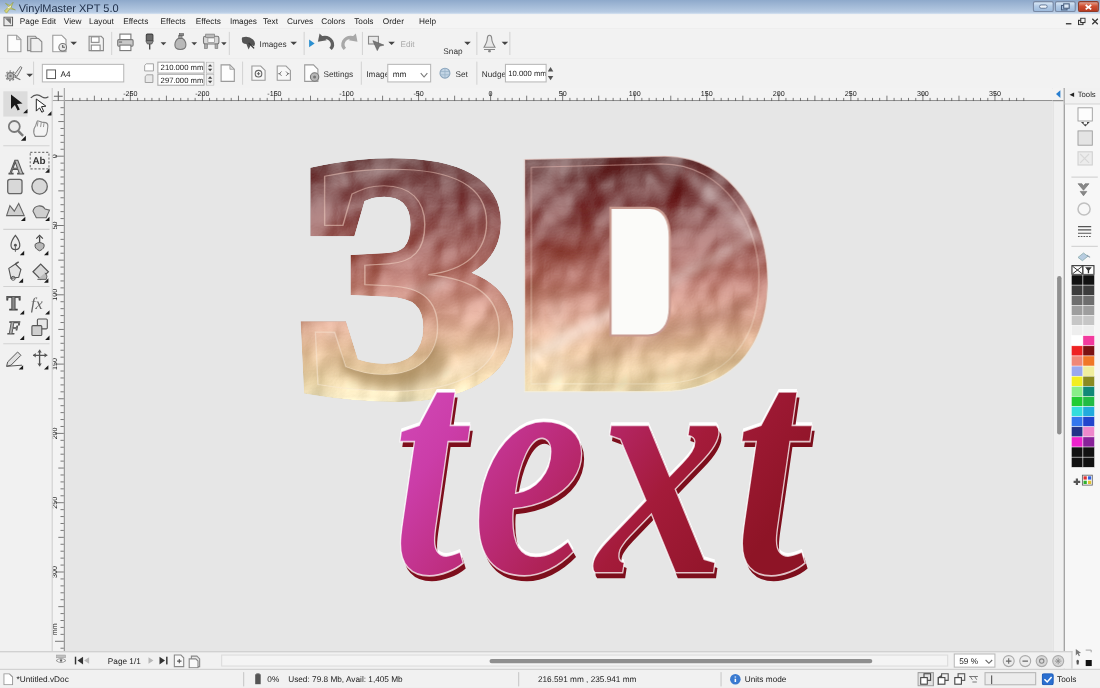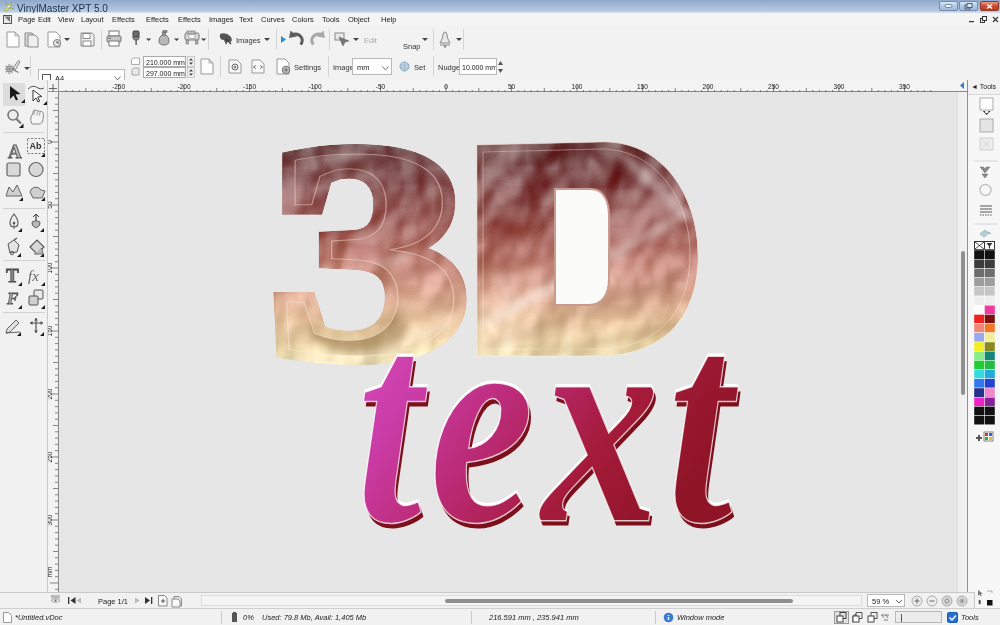--- a/index.html
+++ b/index.html
@@ -30,21 +30,21 @@
   .doclink{position:absolute;top:487px;font-size:7.5px;color:#444;margin-top:28px;}
   
   #vscroll{left:957px;top:92px;width:10px;height:500px;background:#f0f0f0;border-left:1px solid #e0e0e0;}
   #vthumb{left:3px;top:159px;width:4px;height:144px;background:#909090;border-radius:2px;position:absolute;}
   
   #rightpanel{left:967px;top:80px;width:33px;height:528px;background:#f7f7f7;border-left:1px solid #909090;box-sizing:border-box;}
   #rp-header{position:absolute;left:0;top:0;width:33px;height:14px;background:#f1f1f1;border-bottom:1px solid #d8d8d8;font-size:7px;color:#222;}
   
   #pagebar{left:0;top:592px;width:975px;height:16px;background:#f1f1f1;border-top:1px solid #c9c9c9;border-right:1px solid #c9c9c9;box-sizing:border-box;}
   
-  #statusbar{left:0;top:608px;width:1000px;height:17px;background:#f1f1f1;border-top:1px solid #cfcfcf;box-sizing:border-box;font-size:7.5px;color:#222;font-style:italic;}
+  #statusbar{left:0;top:608px;width:1000px;height:17px;background:#f1f1f1;border-top:1px solid #cfcfcf;box-sizing:border-box;font-size:7.5px;color:#222;}
   .ssep{position:absolute;top:2px;width:1px;height:13px;background:#c9c9c9;}
 </style>
 </head>
 <body>
 
 <div id="titlebar" class="abs">
   <svg class="abs" style="left:3px;top:1px" width="12" height="11" viewBox="0 0 12 11">
       <path d="M1 9 L5 5 L2 2 L6 4 L9 1 L7 6 L11 8 L6 7 L3 11 Z" fill="#d6d278" stroke="#8a9a40" stroke-width="0.5"></path>
       <path d="M4 6 l3 -1" stroke="#fff" stroke-width="0.8"></path>
     </svg>
@@ -77,21 +77,21 @@
   <div class="menuitem" style="left:58px">View</div>
   <div class="menuitem" style="left:81px">Layout</div>
   <div class="menuitem" style="left:112px">Effects</div>
   <div class="menuitem" style="left:146px">Effects</div>
   <div class="menuitem" style="left:178px">Effects</div>
   <div class="menuitem" style="left:209px">Images</div>
   <div class="menuitem" style="left:239px">Text</div>
   <div class="menuitem" style="left:261px">Curves</div>
   <div class="menuitem" style="left:292px">Colors</div>
   <div class="menuitem" style="left:322px">Tools</div>
-  <div class="menuitem" style="left:348px">Object</div>
+  <div class="menuitem" style="left:348px">Order</div>
   <div class="menuitem" style="left:381px">Help</div>
   <div class="abs" style="left:968px;top:3px;width:7px;height:7px">
       <svg width="7" height="7">
         <rect x="1" y="5" width="5" height="1.2" fill="#333"></rect>
       </svg>
     </div>
   <div class="abs" style="left:980px;top:3px;width:7px;height:7px">
       <svg width="7" height="7">
         <rect x="0.5" y="2.5" width="4" height="4" fill="none" stroke="#333"></rect>
         <rect x="2.5" y="0.5" width="4" height="4" fill="#f4f4f4" stroke="#333"></rect>
@@ -215,21 +215,21 @@
       <circle cx="4.5" cy="10" r="3" fill="#bbb" stroke="#777" stroke-width="1"></circle>
       <circle cx="4.5" cy="10" r="4.4" fill="none" stroke="#777" stroke-width="1" stroke-dasharray="1.6 1.6"></circle>
       <circle cx="4.5" cy="10" r="1.1" fill="#777"></circle>
       <path d="M8 9 L13.5 1.5 L15 2.5 L10.5 10.5 z" fill="#e8e8e8" stroke="#777" stroke-width="0.9"></path>
       <path d="M8.5 11 l5 2.5" stroke="#777" stroke-width="1.2"></path>
     </svg>
   <svg class="abs" style="left:23px;top:13px" width="8" height="6">
       <path d="M1 1 l3 3 3-3z" fill="#444"></path>
     </svg>
   <div class="tsep" style="left:30px"></div>
-  <div class="field" style="left:38px;top:16px;width:87px;height:17px;">
+  <div class="field" style="left:38px;top:5px;width:75px;height:17px;">
     <svg class="abs" style="left:3px;top:3.5px" width="9" height="9">
         <rect x="0.5" y="0.5" width="8" height="8" fill="#fff" stroke="#555"></rect>
       </svg>
     <span class="abs" style="left:16px;top:4px;">A4</span>
     <svg class="abs" style="left:74px;top:5px" width="9" height="7">
         <path d="M1.5 1.5 l3 3.5 3-3.5" fill="none" stroke="#777" stroke-width="1"></path>
       </svg>
   </div>
   <svg class="abs" style="left:130px;top:4px" width="11" height="20" viewBox="0 0 11 20">
       <path d="M1.5 2.5 l1.5 -1.5 h6.5 v6.5 h-8z" fill="#fdfdfd" stroke="#999" stroke-width="0.8"></path>
@@ -878,21 +878,21 @@
     </svg>
   <div class="abs" style="left:243px;top:4px">0%</div>
   <div class="abs" style="left:262px;top:4px">Used: 79.8 Mb, Avail: 1,405 Mb</div>
   <div class="ssep" style="left:471px"></div>
   <div class="abs" style="left:489px;top:4px">216.591 mm , 235.941 mm</div>
   <div class="ssep" style="left:655px"></div>
   <svg class="abs" style="left:663px;top:3px" width="11" height="11">
       <circle cx="5.5" cy="5.5" r="4.8" fill="#3a7ad0"></circle>
       <path d="M5.5 3 v1 M5.5 5 v3" stroke="#fff" stroke-width="1.4"></path>
     </svg>
-  <div class="abs" style="left:677px;top:4px">Window mode</div>
+  <div class="abs" style="left:677px;top:4px">Units mode</div>
   <svg class="abs" style="left:834px;top:2px" width="60" height="13" viewBox="0 0 60 13">
     <rect x="0.5" y="0.5" width="14" height="12" fill="#e2e2e2" stroke="#9a9a9a"></rect>
     <g transform="translate(2,1)">
         <rect x="4" y="0.5" width="6" height="6" fill="none" stroke="#444"></rect>
         <rect x="1" y="4" width="6" height="6" fill="#fff" stroke="#444"></rect>
       </g>
     <g transform="translate(18,1)">
         <path d="M4 0.5 h6 v6 h-6z M1 4 l3 -2 v6 l-3 2z" fill="none" stroke="#555"></path>
         <rect x="1" y="4" width="6" height="6" fill="#fff" stroke="#444"></rect>
       </g>

